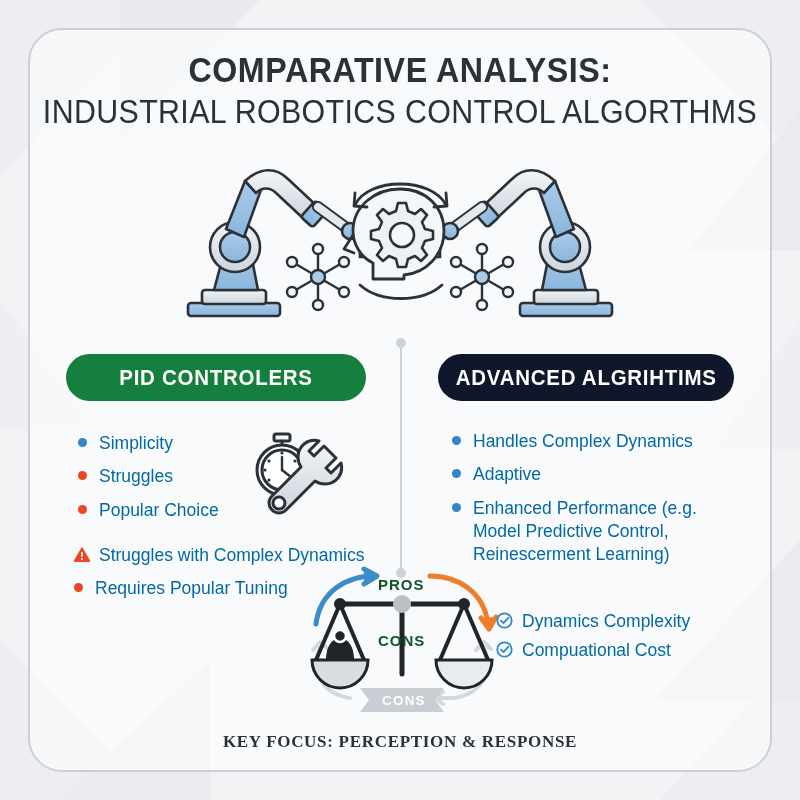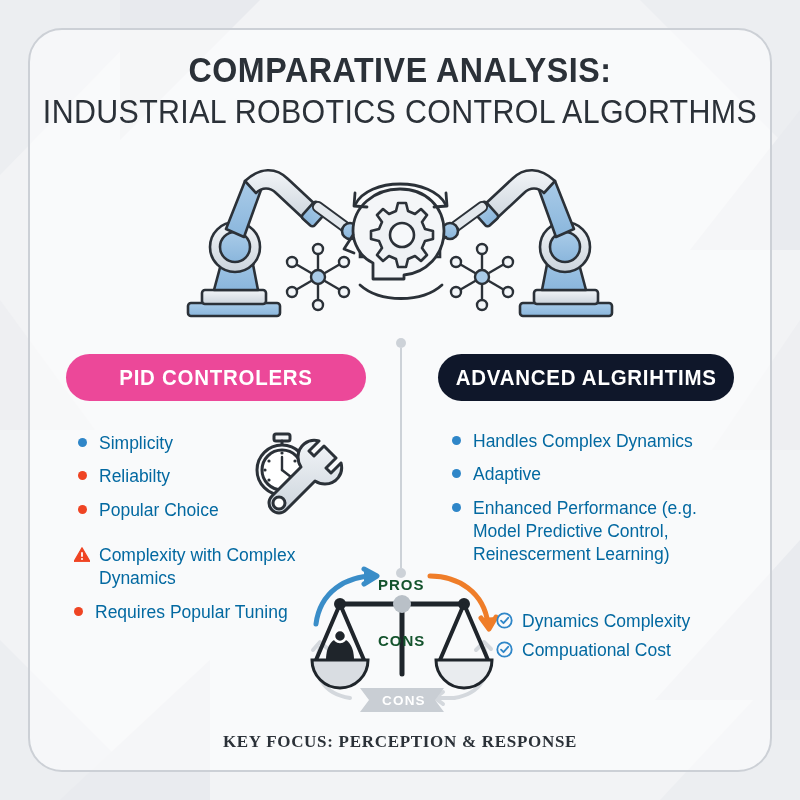--- a/index.html
+++ b/index.html
@@ -46,21 +46,21 @@
   .divider-dot.top { top:-10px; }
   .divider-dot.bottom { bottom:-10px; }
 
   
   .pill {
     position:absolute; height:47px; border-radius:24px;
     display:flex; align-items:center; justify-content:center;
     color:#ffffff; font-weight:bold; font-size:22px; letter-spacing:0.8px;
     font-family:"Liberation Sans Narrow","Liberation Sans",sans-serif;
   }
-  .pill-left { left:66px; top:354px; width:300px; background:#ec4899; }
+  .pill-left { left:66px; top:354px; width:300px; background:#15803d; }
   .pill-right { left:438px; top:354px; width:296px; background:#0f172a; }
   .pill span { transform:scaleX(0.93); display:inline-block; }
 
   
   .list { position:absolute; }
   .list-left  { left:78px; top:432px; width:280px; }
   .list-left2 { left:74px; top:544px; width:300px; }
   .list-right { left:452px; top:430px; width:290px; }
   .li { display:flex; align-items:flex-start; margin-bottom:10px; }
   .li-text {
@@ -244,21 +244,21 @@
     <span>ADVANCED ALGRIHTIMS</span>
   </div>
 
   <div class="list list-left">
     <div class="li">
       <span class="dot dot-blue"></span>
       <span class="li-text">Simplicity</span>
     </div>
     <div class="li">
       <span class="dot dot-red"></span>
-      <span class="li-text">Reliabilty</span>
+      <span class="li-text">Struggles</span>
     </div>
     <div class="li">
       <span class="dot dot-red"></span>
       <span class="li-text">Popular Choice</span>
     </div>
   </div>
 
   <div class="tools-icon">
     <svg width="96" height="88" viewBox="0 0 96 88" aria-hidden="true">
       <g stroke="#2b3138" stroke-width="3" fill="#f4f6f8" stroke-linejoin="round" stroke-linecap="round">
@@ -293,21 +293,21 @@
 
   <div class="list list-left2">
     <div class="li">
       <span class="warn">
         <svg width="16" height="15" viewBox="0 0 16 15" aria-hidden="true">
           <path d="M8 0.7 L15.4 13.6 C15.8 14.4 15.3 14.8 14.6 14.8 L1.4 14.8 C0.7 14.8 0.2 14.4 0.6 13.6 Z" fill="#ef4423" stroke="#ef4423" stroke-width="1.2" stroke-linejoin="round"></path>
           <rect x="7.1" y="5" width="1.8" height="5" rx="0.9" fill="#ffffff"></rect>
           <circle cx="8" cy="12" r="1" fill="#ffffff"></circle>
         </svg>
       </span>
-      <span class="li-text">Complexity with Complex Dynamics</span>
+      <span class="li-text">Struggles with Complex Dynamics</span>
     </div>
     <div class="li">
       <span class="dot dot-red"></span>
       <span class="li-text">Requires Popular Tuning</span>
     </div>
   </div>
 
   <div class="list list-right">
     <div class="li">
       <span class="dot dot-blue"></span>

